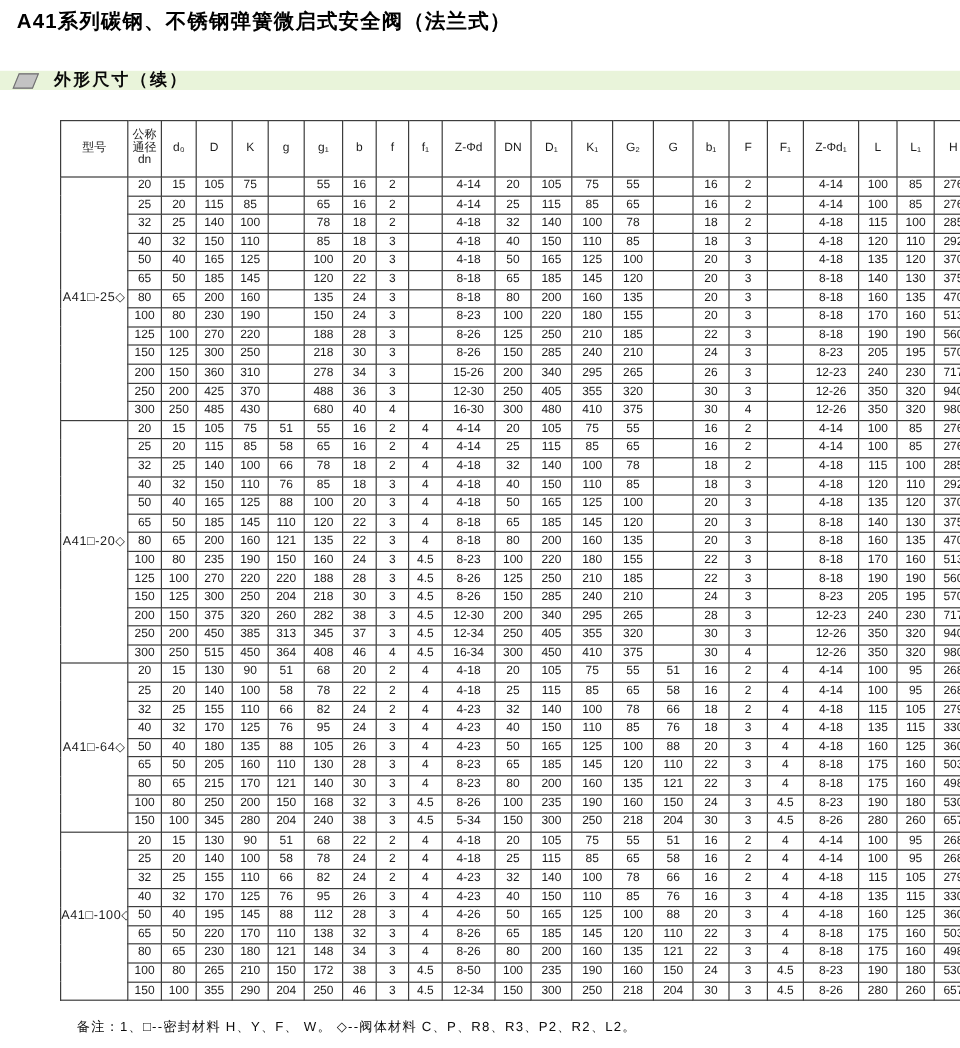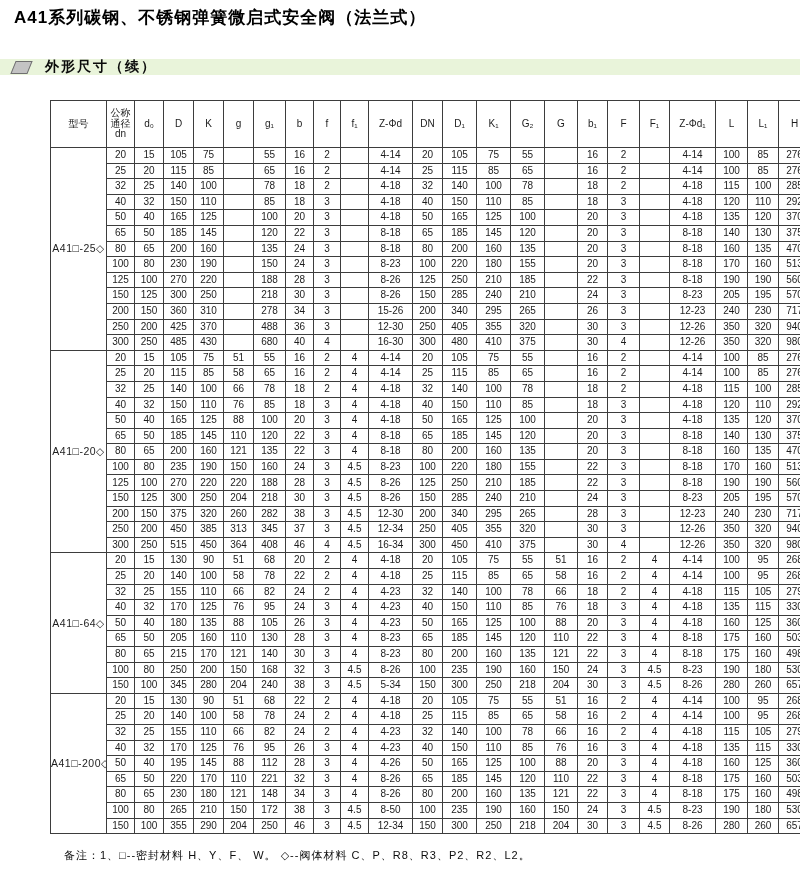--- a/index.html
+++ b/index.html
@@ -946,21 +946,21 @@
           <td>204</td>
           <td>30</td>
           <td>3</td>
           <td>4.5</td>
           <td>8-26</td>
           <td>280</td>
           <td>260</td>
           <td>657</td>
         </tr>
         <tr>
-          <td rowspan="9" class="model-cell">A41□-200◇</td>
+          <td rowspan="9" class="model-cell">A41□-100◇</td>
           <td>20</td>
           <td>15</td>
           <td>130</td>
           <td>90</td>
           <td>51</td>
           <td>68</td>
           <td>22</td>
           <td>2</td>
           <td>4</td>
           <td>4-18</td>
@@ -1072,21 +1072,21 @@
           <td>160</td>
           <td>125</td>
           <td>360</td>
         </tr>
         <tr>
           <td>65</td>
           <td>50</td>
           <td>220</td>
           <td>170</td>
           <td>110</td>
-          <td>221</td>
+          <td>138</td>
           <td>32</td>
           <td>3</td>
           <td>4</td>
           <td>8-26</td>
           <td>65</td>
           <td>185</td>
           <td>145</td>
           <td>120</td>
           <td>110</td>
           <td>22</td>

